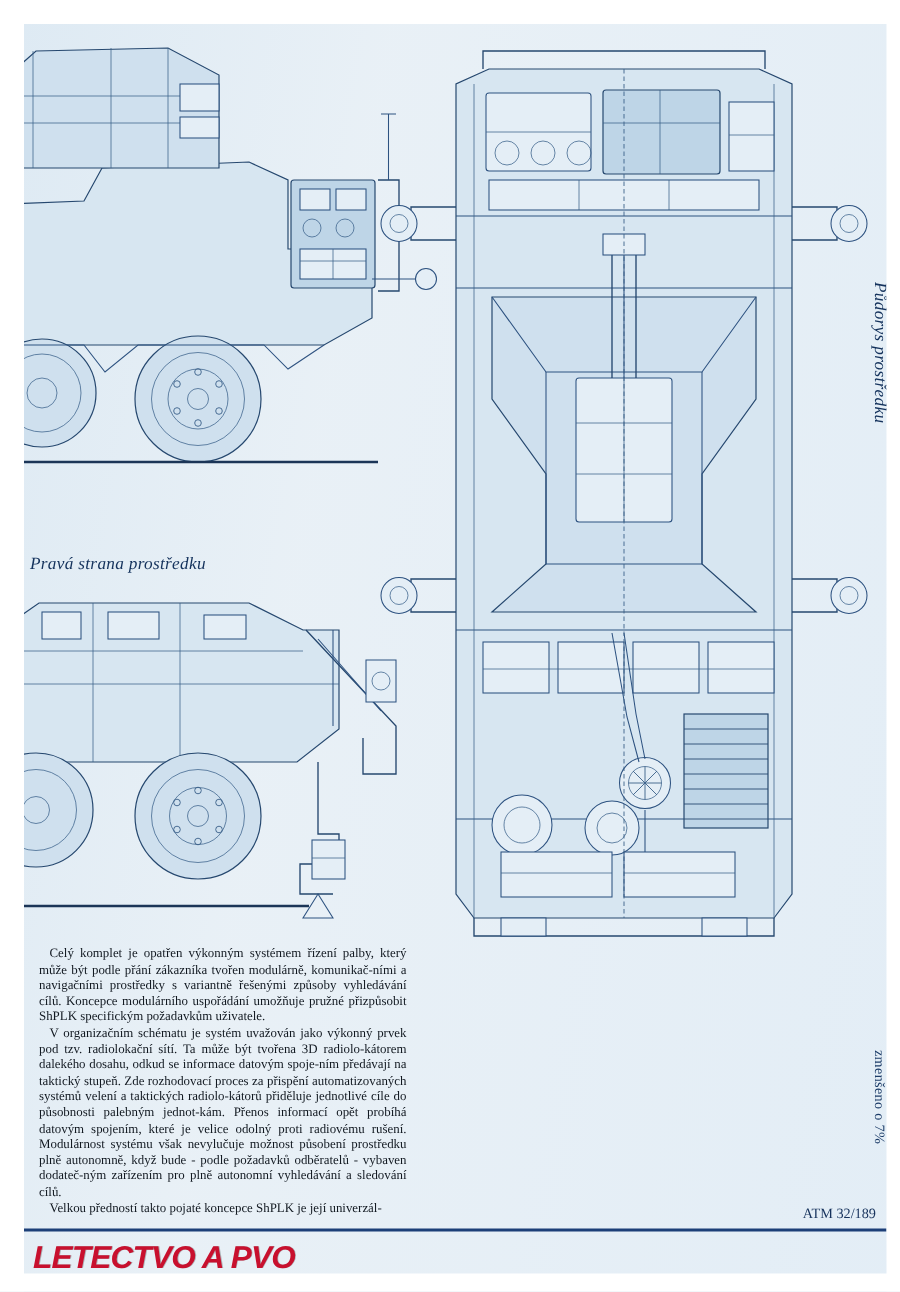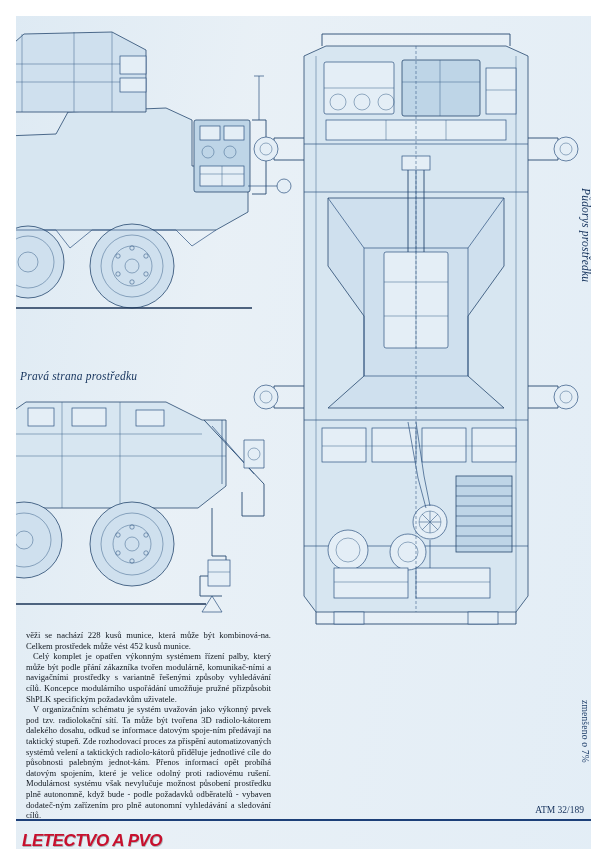--- a/index.html
+++ b/index.html
@@ -130,21 +130,21 @@
     height: 2px;
     background: #1c3f78;
   }
   .masthead {
     position: absolute;
     left: 22px;
     bottom: 10px;
     font-family: "Liberation Sans", sans-serif;
     font-weight: bold;
     font-style: italic;
-    font-size: 17px;
+    font-size: 21px;
     letter-spacing: -0.5px;
     color: #c8102e;
     text-shadow: 0.6px 0.6px 0 rgba(0,0,0,0.25);
   }
   .issue {
     position: absolute;
     right: 16px;
     bottom: 46px;
     font-family: "Liberation Serif", serif;
     font-size: 9.5px;
@@ -376,23 +376,23 @@
     </svg>
   </div>
 
   <div class="caption caption-side">Pravá strana prostředku</div>
 
   <div class="caption caption-plan">Půdorys prostředku</div>
 
   <div class="caption caption-scale">zmenšeno o 7%</div>
 
   <div class="body-text">
-    <p>věži se nachází 228 kusů munice, která může být kombinová-na. Celkem prostředek může vést 452 kusů munice.</p>
     <p class="indent">Celý komplet je opatřen výkonným systémem řízení palby, který může být podle přání zákazníka tvořen modulárně, komunikač-ními a navigačními prostředky s variantně řešenými způsoby vyhledávání cílů. Koncepce modulárního uspořádání umožňuje pružné přizpůsobit ShPLK specifickým požadavkům uživatele.</p>
     <p class="indent">V organizačním schématu je systém uvažován jako výkonný prvek pod tzv. radiolokační sítí. Ta může být tvořena 3D radiolo-kátorem dalekého dosahu, odkud se informace datovým spoje-ním předávají na taktický stupeň. Zde rozhodovací proces za přispění automatizovaných systémů velení a taktických radiolo-kátorů přiděluje jednotlivé cíle do působnosti palebným jednot-kám. Přenos informací opět probíhá datovým spojením, které je velice odolný proti radiovému rušení. Modulárnost systému však nevylučuje možnost působení prostředku plně autonomně, když bude - podle požadavků odběratelů - vybaven dodateč-ným zařízením pro plně autonomní vyhledávání a sledování cílů.</p>
+    <p class="indent">Velkou předností takto pojaté koncepce ShPLK je její univerzál-</p>
   </div>
 
   <div class="issue">ATM 32/189</div>
   <div class="footer-rule"></div>
   <div class="masthead">LETECTVO A PVO</div>
 
   <div class="white-border-top"></div>
   <div class="white-border-left"></div>
   <div class="white-border-right"></div>
   <div class="white-border-bottom"></div>

